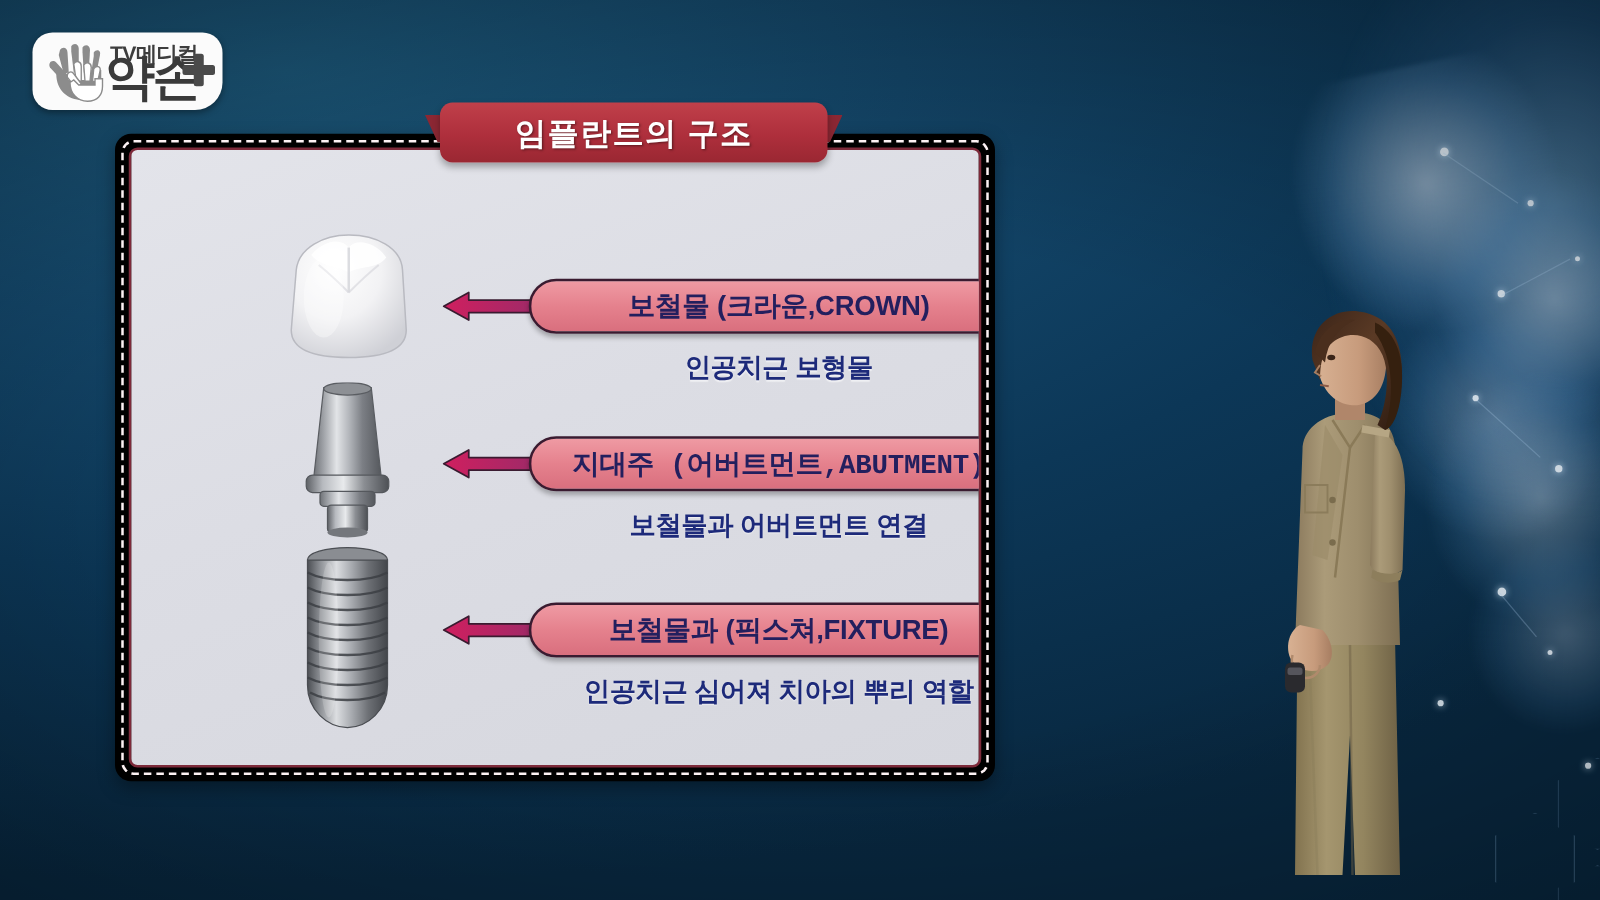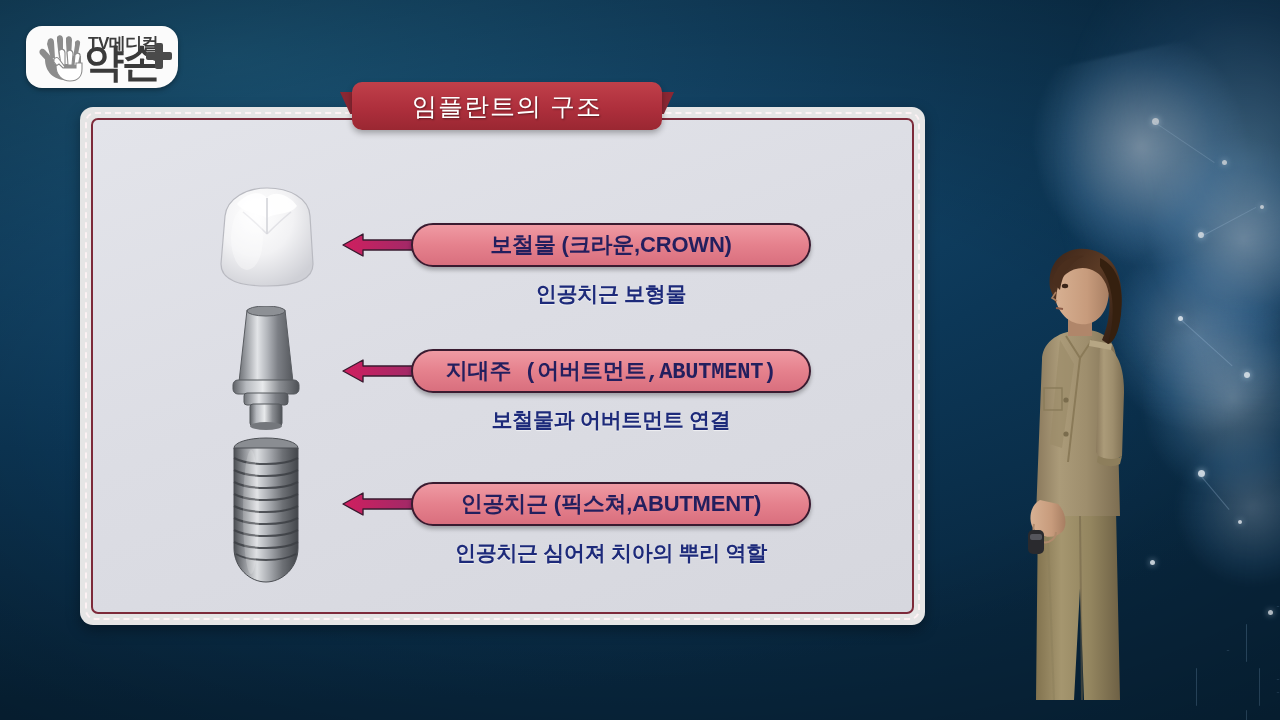--- a/index.html
+++ b/index.html
@@ -94,22 +94,22 @@
   }
   #logo .ch-plus::before, #logo .ch-plus::after {
     content: ""; position: absolute; background: #4a4a4a; border-radius: 2px;
   }
   #logo .ch-plus::before { left: 9px; top: 0; width: 8px; height: 26px; }
   #logo .ch-plus::after  { left: 0; top: 9px; width: 26px; height: 8px; }
 
   
   #slide {
     position: absolute;
-    left: 80px; top: 107px; width: 845px; height: 518px;
-    background: #e5e5e5;
+    left: 92px; top: 107px; width: 704px; height: 518px;
+    background: #000000;
     border-radius: 13px;
     box-shadow: 0 5px 14px rgba(0,0,0,0.35);
     padding: 11px;
   }
   #slide .dash-frame {
     position: absolute; inset: 5px;
     border: 2px dashed #fdf2f4;
     border-radius: 10px;
     pointer-events: none;
   }
@@ -135,21 +135,21 @@
   #title-ribbon .tail-r { right: -12px; clip-path: polygon(0 0, 100% 0, 66% 100%, 0 100%); }
   #title-ribbon .body {
     position: absolute; inset: 0;
     background: linear-gradient(180deg, #c0404a 0%, #ae2f3c 55%, #9a2732 100%);
     border-radius: 10px;
     display: flex; align-items: center; justify-content: center;
     box-shadow: 0 3px 6px rgba(0,0,0,0.3);
   }
   #title-ribbon .body span {
     color: #ffffff;
-    font-size: 25px; font-weight: 400; letter-spacing: 1px;
+    font-size: 25px; font-weight: 700; letter-spacing: 1px;
     text-shadow: 1px 1px 2px rgba(0,0,0,0.45);
   }
 
   
   .part-img { position: absolute; left: 0; }
 
   
   .row { position: absolute; left: 0; width: 100%; }
   .arrow {
     position: absolute;
@@ -346,21 +346,21 @@
       <svg class="arrow" style="left:248px;top:371px;" viewBox="0 0 78 26">
         <defs>
           <linearGradient id="arrG3" x1="0" y1="0" x2="1" y2="0">
             <stop offset="0%" stop-color="#d01f5f"></stop>
             <stop offset="100%" stop-color="#9e2a68"></stop>
           </linearGradient>
         </defs>
         <path d="M2 13 L22 2 L22 8 L76 8 L76 18 L22 18 L22 24 Z" fill="url(#arrG3)" stroke="#3a1b30" stroke-width="1.4" stroke-linejoin="round"></path>
       </svg>
       <div class="pill" style="left:318px;top:362px;width:400px;">
-        <span>인공치근 (픽스쳐,ABUTMENT)</span>
+        <span>보철물과 (픽스쳐,FIXTURE)</span>
       </div>
       <div class="caption" style="left:298px;top:419px;width:440px;">인공치근 심어져 치아의 뿌리 역할</div>
     </div>
 
   </div>
 </div>
 
 <div id="title-ribbon">
   <div class="tail-l"></div>
   <div class="tail-r"></div>

